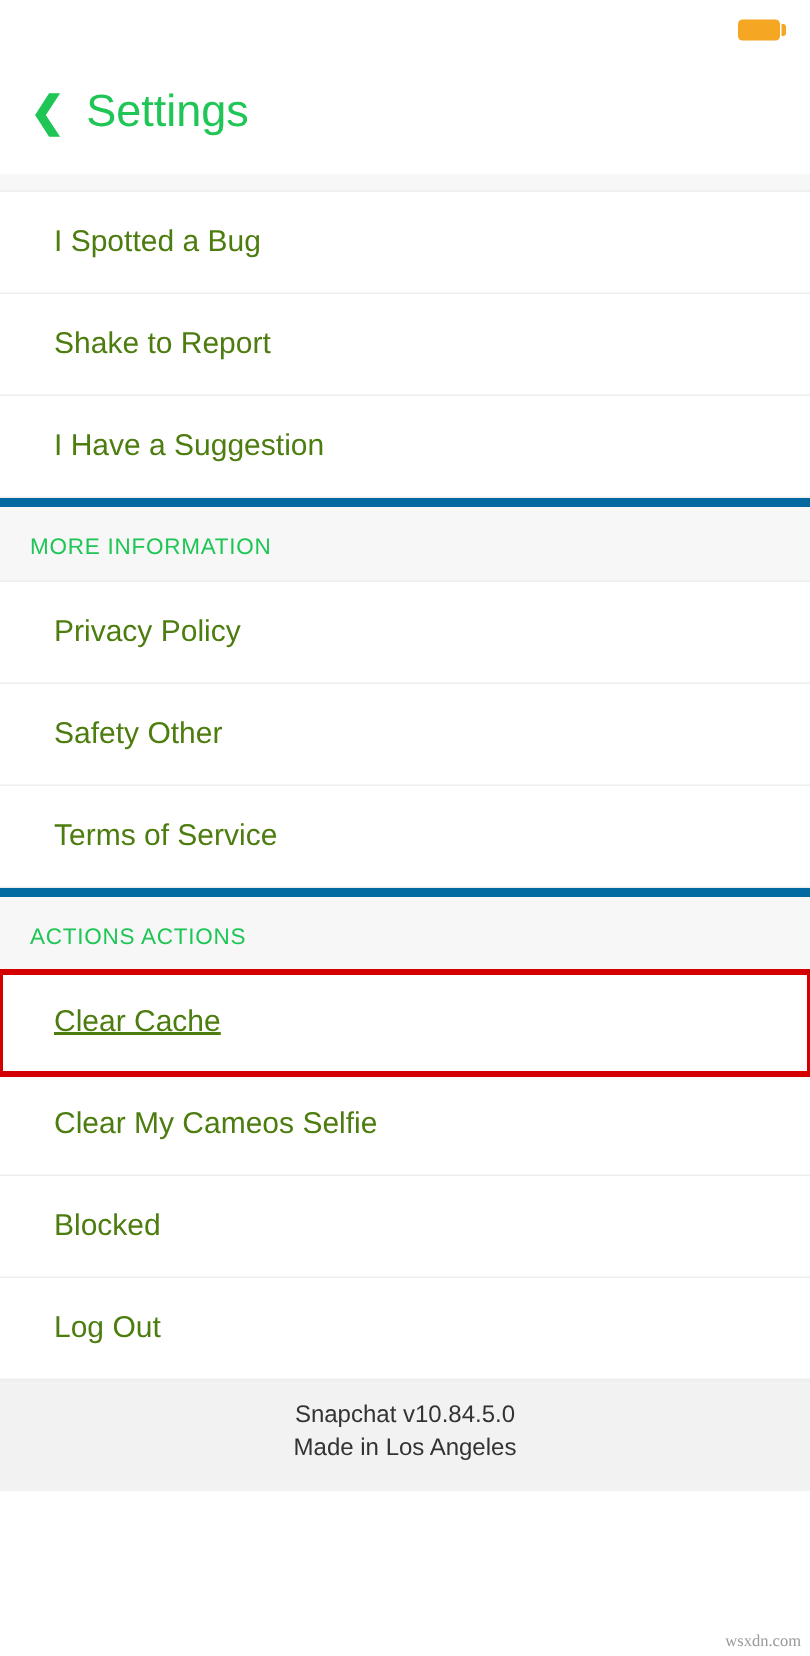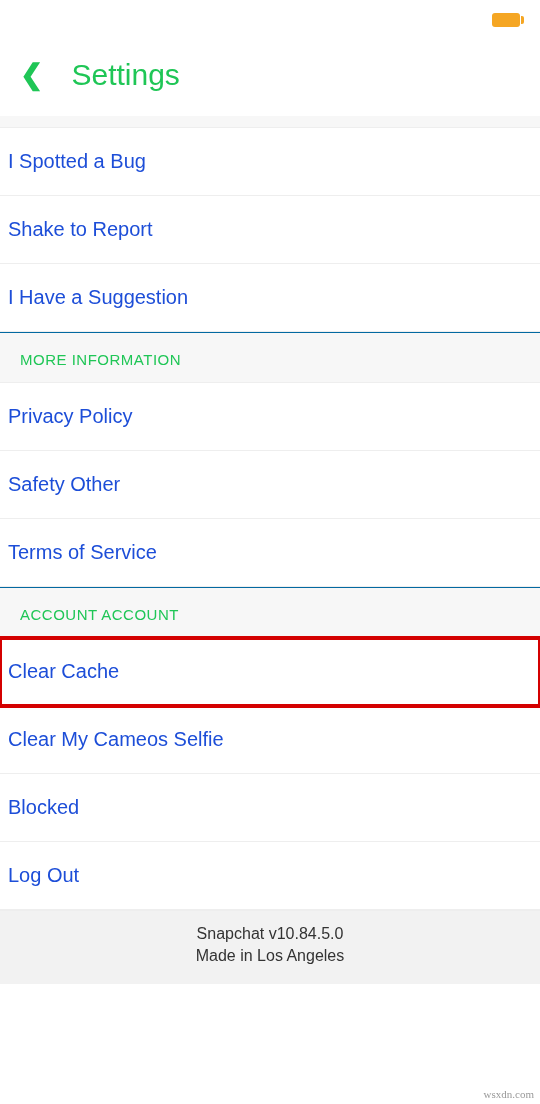--- a/index.html
+++ b/index.html
@@ -48,51 +48,51 @@
       color: #1fc656;
       font-size: 28px;
       font-weight: 700;
       margin-right: 14px;
       line-height: 1;
     }
     .header-title {
       color: #1fc656;
       font-size: 30px;
       font-weight: 500;
-      margin-left: 14px;
     }
     .list {
       background: #fff;
     }
     .section-header {
       background: #f7f7f7;
       color: #1fc656;
       font-size: 15px;
       font-weight: 500;
       letter-spacing: 0.5px;
       padding: 18px 20px 14px 20px;
-      border-top: 1px solid #0369a1;
+      border-top: 6px solid #0369a1;
       border-bottom: 1px solid #eeeeee;
     }
     .gap {
       height: 12px;
       background: #f7f7f7;
       border-bottom: 1px solid #eeeeee;
     }
     .list-item {
-      padding: 22px 8px;
+      padding: 22px 36px;
       font-size: 20px;
-      color: #1d4ed8;
+      color: #4d7c0f;
       border-bottom: 1px solid #eeeeee;
       background: #fff;
     }
     .highlight {
       outline: 4px solid #d40000;
       outline-offset: -2px;
       position: relative;
+      text-decoration: underline;
     }
     .footer {
       background: #f2f2f2;
       text-align: center;
       padding: 12px 0 16px 0;
       font-size: 16px;
       color: #333;
       line-height: 1.4;
       border-top: 1px solid #eeeeee;
     }
@@ -126,21 +126,21 @@
 </div>
 
 <div class="section-header">MORE INFORMATION</div>
 
 <div class="list">
   <div class="list-item">Privacy Policy</div>
   <div class="list-item">Safety Other</div>
   <div class="list-item">Terms of Service</div>
 </div>
 
-<div class="section-header">ACCOUNT ACCOUNT</div>
+<div class="section-header">ACTIONS ACTIONS</div>
 
 <div class="list">
   <div class="list-item highlight">Clear Cache</div>
   <div class="list-item">Clear My Cameos Selfie</div>
   <div class="list-item">Blocked</div>
   <div class="list-item">Log Out</div>
 </div>
 
 <div class="footer">
   <div>Snapchat v10.84.5.0</div>

